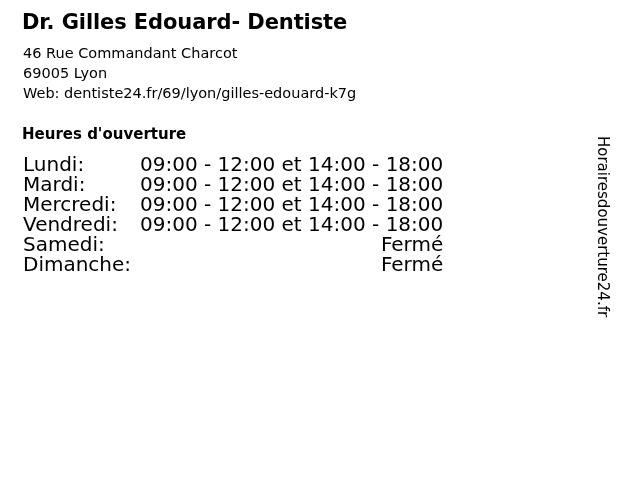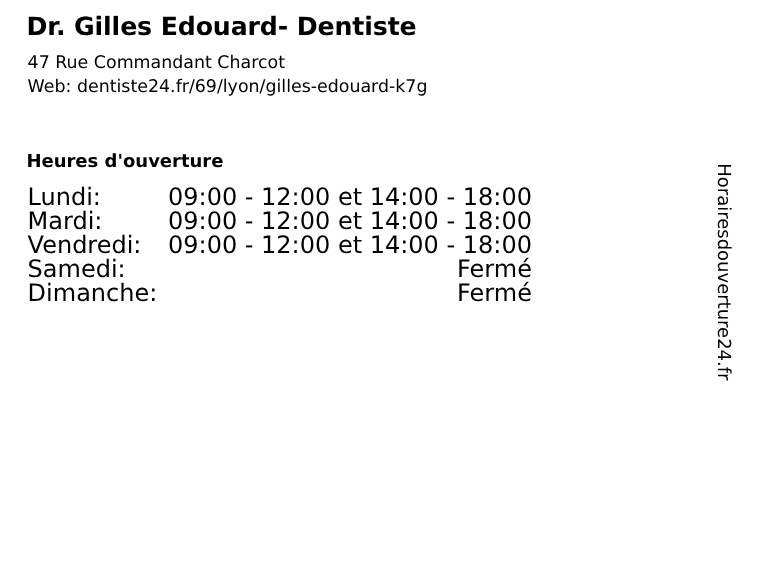--- a/index.html
+++ b/index.html
@@ -81,34 +81,39 @@
   }
 </style>
 </head>
 <body>
 
 <div class="page">
 
   <div class="title">Dr. Gilles Edouard- Dentiste</div>
 
   <div class="address">
-    <div>47 Rue Commandant Charcot</div>
+    <div>46 Rue Commandant Charcot</div>
+    <div>69005 Lyon</div>
     <div>Web: dentiste24.fr/69/lyon/gilles-edouard-k7g</div>
   </div>
 
   <div class="hours-heading">Heures d'ouverture</div>
 
   <table class="hours-table">
     <tbody>
       <tr>
         <td class="day-cell">Lundi:</td>
         <td class="time-cell">09:00 - 12:00 et 14:00 - 18:00</td>
       </tr>
       <tr>
         <td class="day-cell">Mardi:</td>
+        <td class="time-cell">09:00 - 12:00 et 14:00 - 18:00</td>
+      </tr>
+      <tr>
+        <td class="day-cell">Mercredi:</td>
         <td class="time-cell">09:00 - 12:00 et 14:00 - 18:00</td>
       </tr>
       <tr>
         <td class="day-cell">Vendredi:</td>
         <td class="time-cell">09:00 - 12:00 et 14:00 - 18:00</td>
       </tr>
       <tr>
         <td class="day-cell">Samedi:</td>
         <td class="time-cell">Fermé</td>
       </tr>

